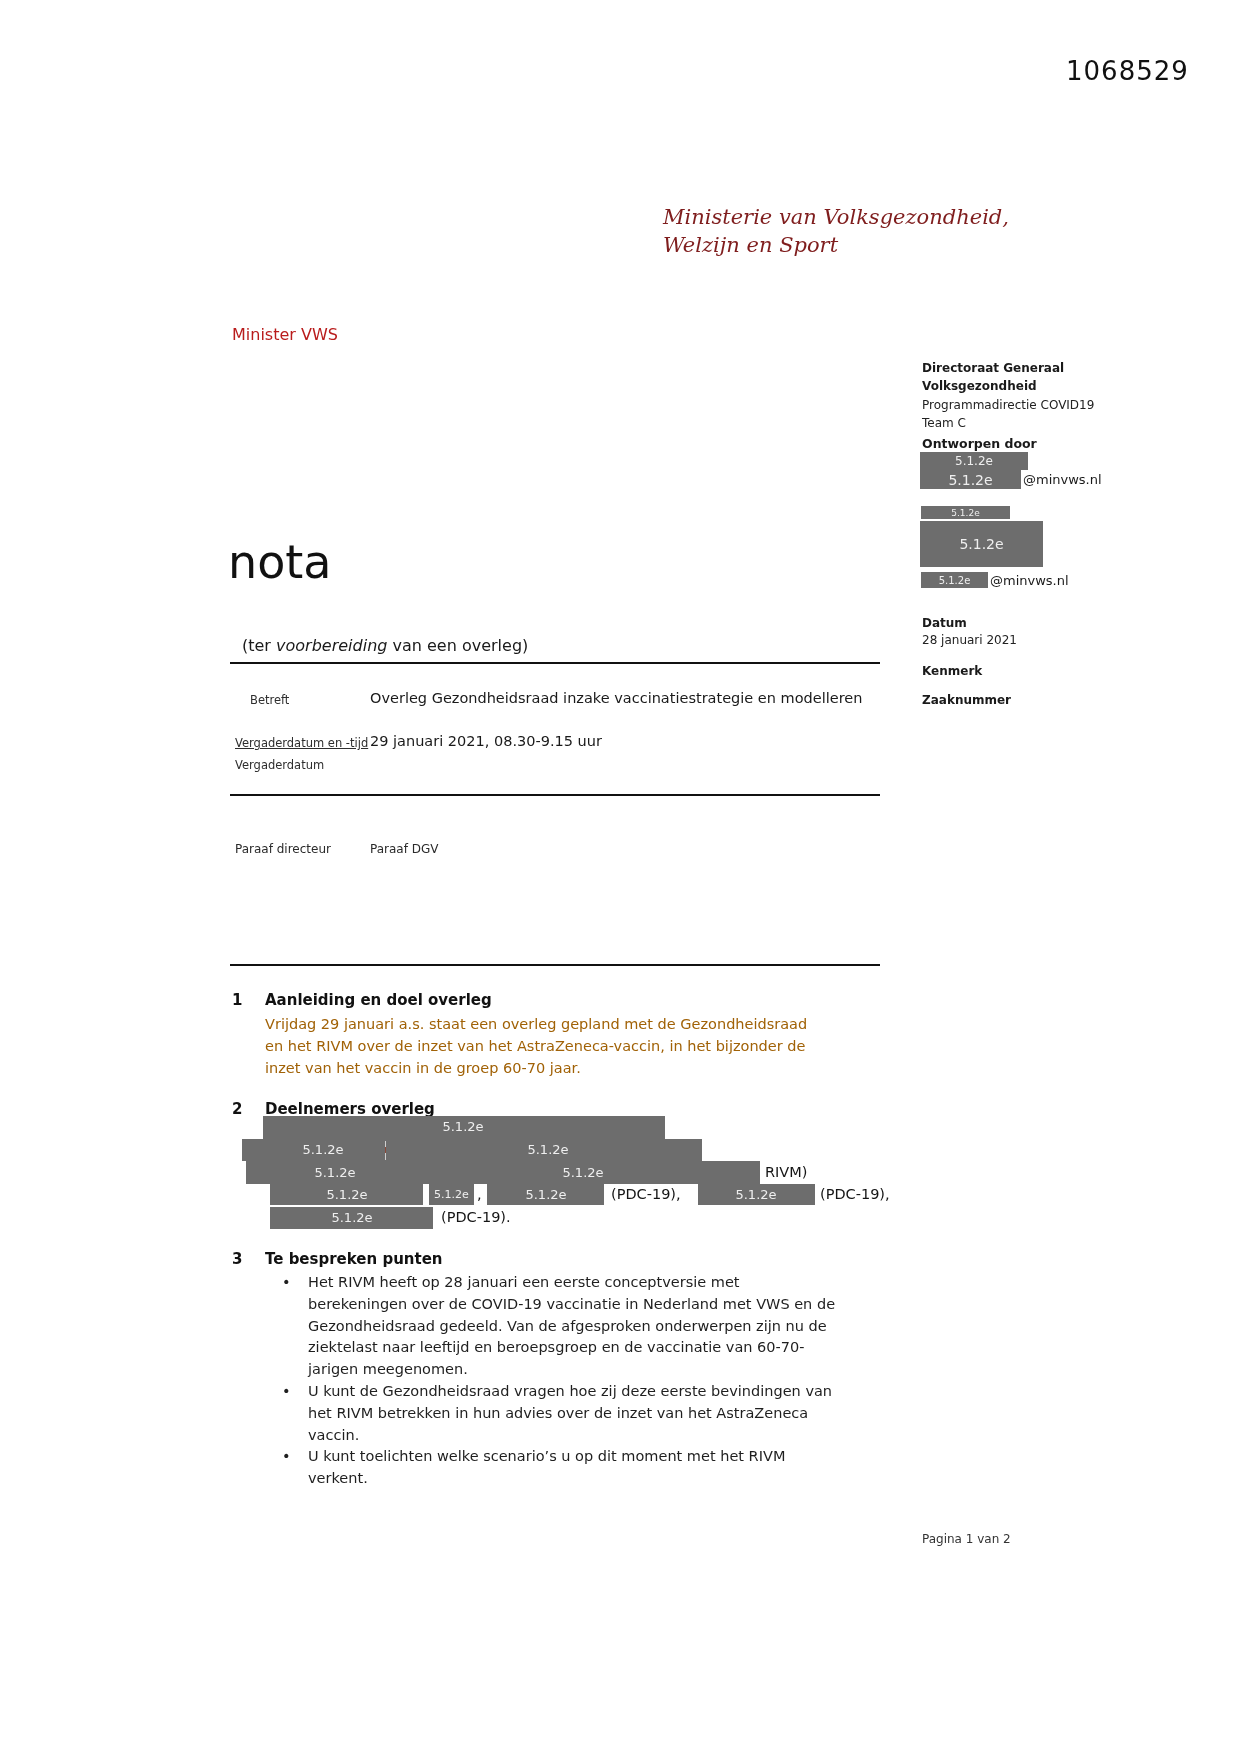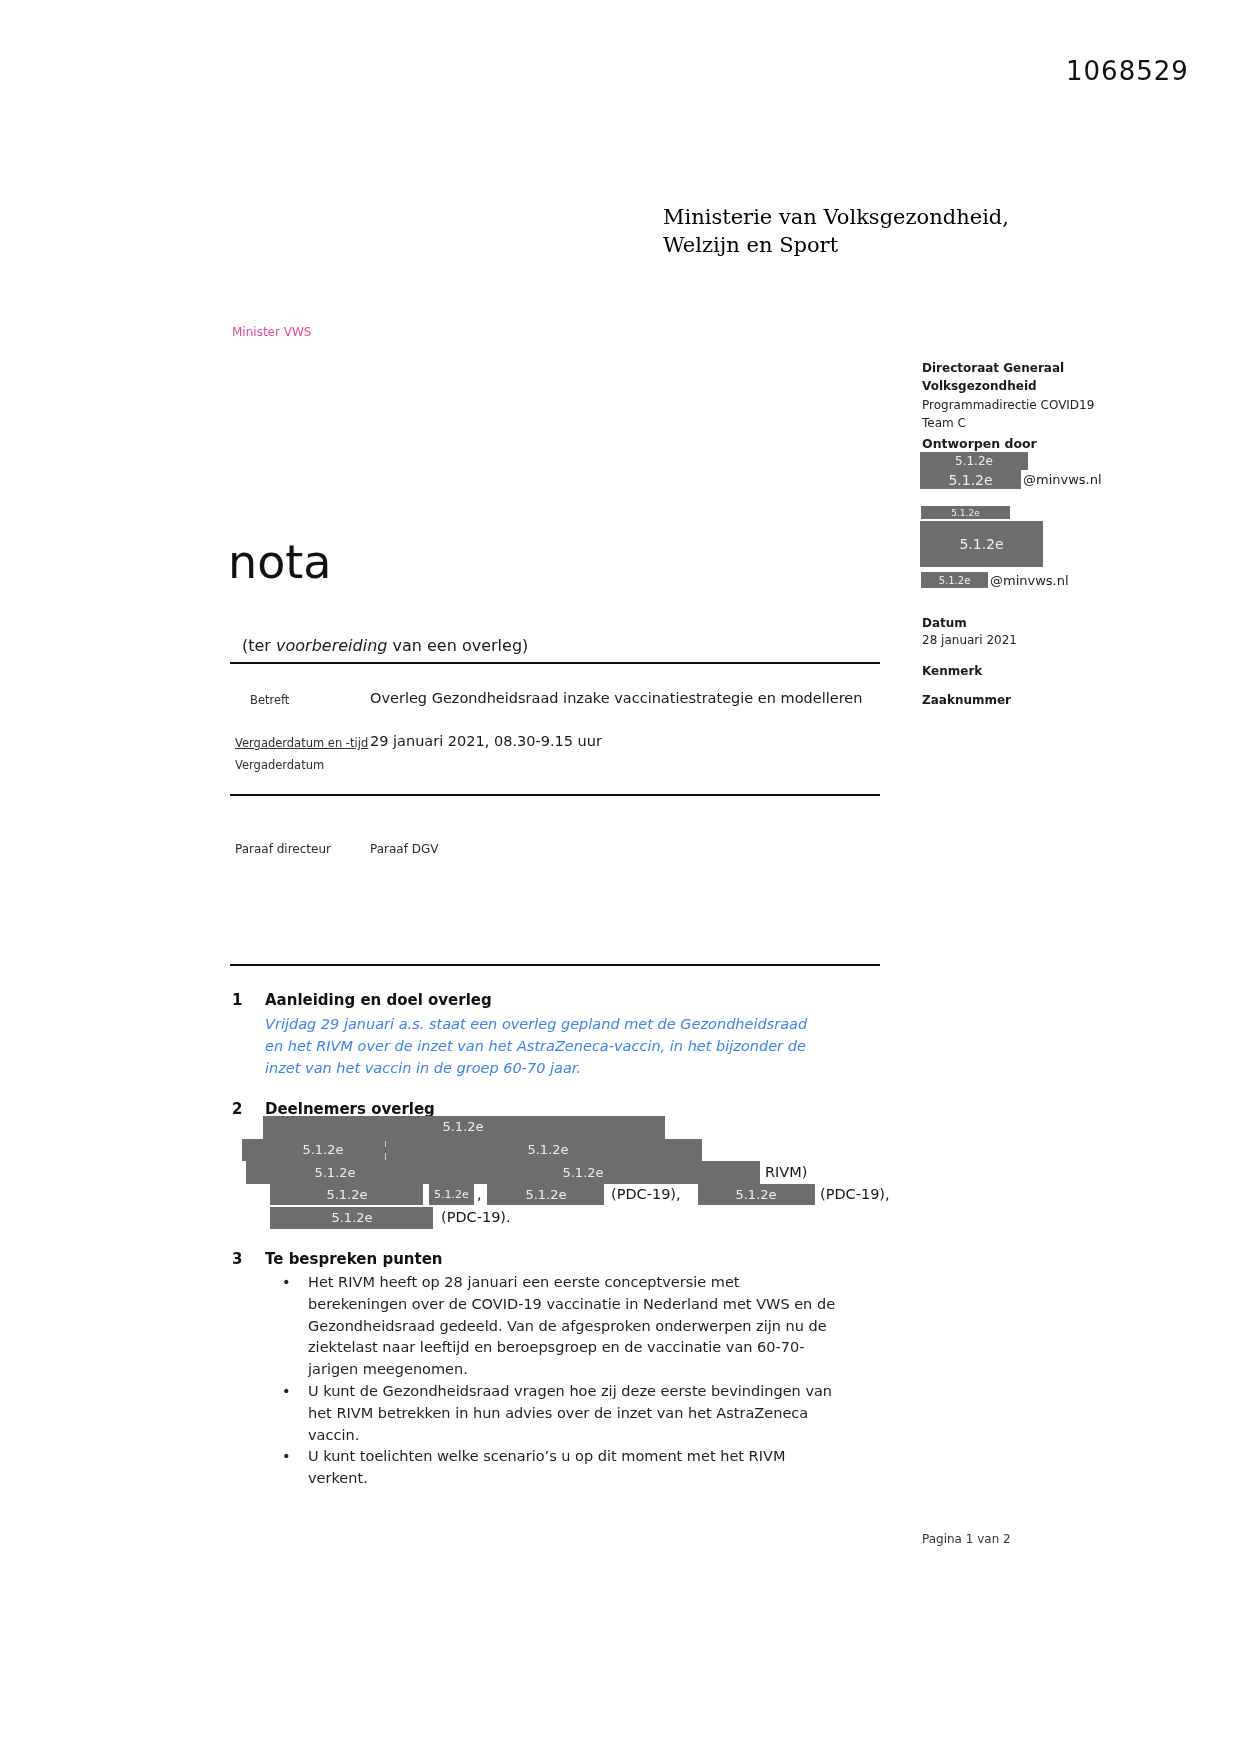--- a/index.html
+++ b/index.html
@@ -3,22 +3,22 @@
 <meta charset="utf-8">
 <style>
   html,body{margin:0;padding:0;background:#fff;}
   .page{
     position:relative;width:1241px;height:1754px;background:#fff;overflow:hidden;
     font-family:"DejaVu Sans",sans-serif;color:#1a1a1a;
   }
   .abs{position:absolute;}
   
   .doc-number{left:1066px;top:56px;font-size:26px;letter-spacing:1px;color:#111;}
-  .ministry{left:663px;top:203px;font-family:"DejaVu Serif",serif;font-size:21px;line-height:28px;color:#000000;}
-  .addressee{left:232px;top:325px;font-size:12px;color:#ec4899;}
+  .ministry{left:663px;top:203px;font-family:"DejaVu Serif",serif;font-size:21px;line-height:28px;color:#7f1d1d;font-style:italic;}
+  .addressee{left:232px;top:325px;font-size:16px;color:#b91c1c;}
   
   .sb{font-size:12px;color:#222;}
   .sb.b{font-weight:bold;color:#1a1a1a;}
   .sb-org1{left:922px;top:361px;}
   .sb-org2{left:922px;top:379px;}
   .sb-org3{left:922px;top:398px;}
   .sb-org4{left:922px;top:416px;}
   .sb-ontworpen{left:922px;top:436px;font-size:12.5px;}
   .sb-datum-l{left:922px;top:616px;}
   .sb-datum-v{left:922px;top:633px;}
@@ -49,21 +49,21 @@
   .betreft-v{left:370px;top:688px;width:500px;}
   .vdatum-l{left:235px;top:736px;text-decoration:underline;}
   .vdatum-v{left:370px;top:731px;}
   .vplaats-l{left:235px;top:758px;}
   .paraaf{font-size:12px;color:#2a2a2a;}
   .paraaf1{left:235px;top:842px;}
   .paraaf2{left:370px;top:842px;}
   
   .secnum{font-size:15px;font-weight:bold;color:#111;}
   .sechead{font-size:15px;font-weight:bold;color:#111;}
-  .secbody{font-size:14.5px;line-height:22px;color:#3b82f6;font-style:italic;}
+  .secbody{font-size:14.5px;line-height:22px;color:#a16207;}
   .s1-num{left:232px;top:991px;}
   .s1-head{left:265px;top:991px;}
   .s1-body{left:265px;top:1013px;width:552px;}
   .s2-num{left:232px;top:1100px;}
   .s2-head{left:265px;top:1100px;z-index:1;}
   
   .st{z-index:2;}
   .st-r1{left:263px;top:1116px;width:402px;height:23px;}
   .st-r2{left:242px;top:1139px;width:460px;height:22px;}
   .st-r3{left:246px;top:1161px;width:514px;height:23px;}

